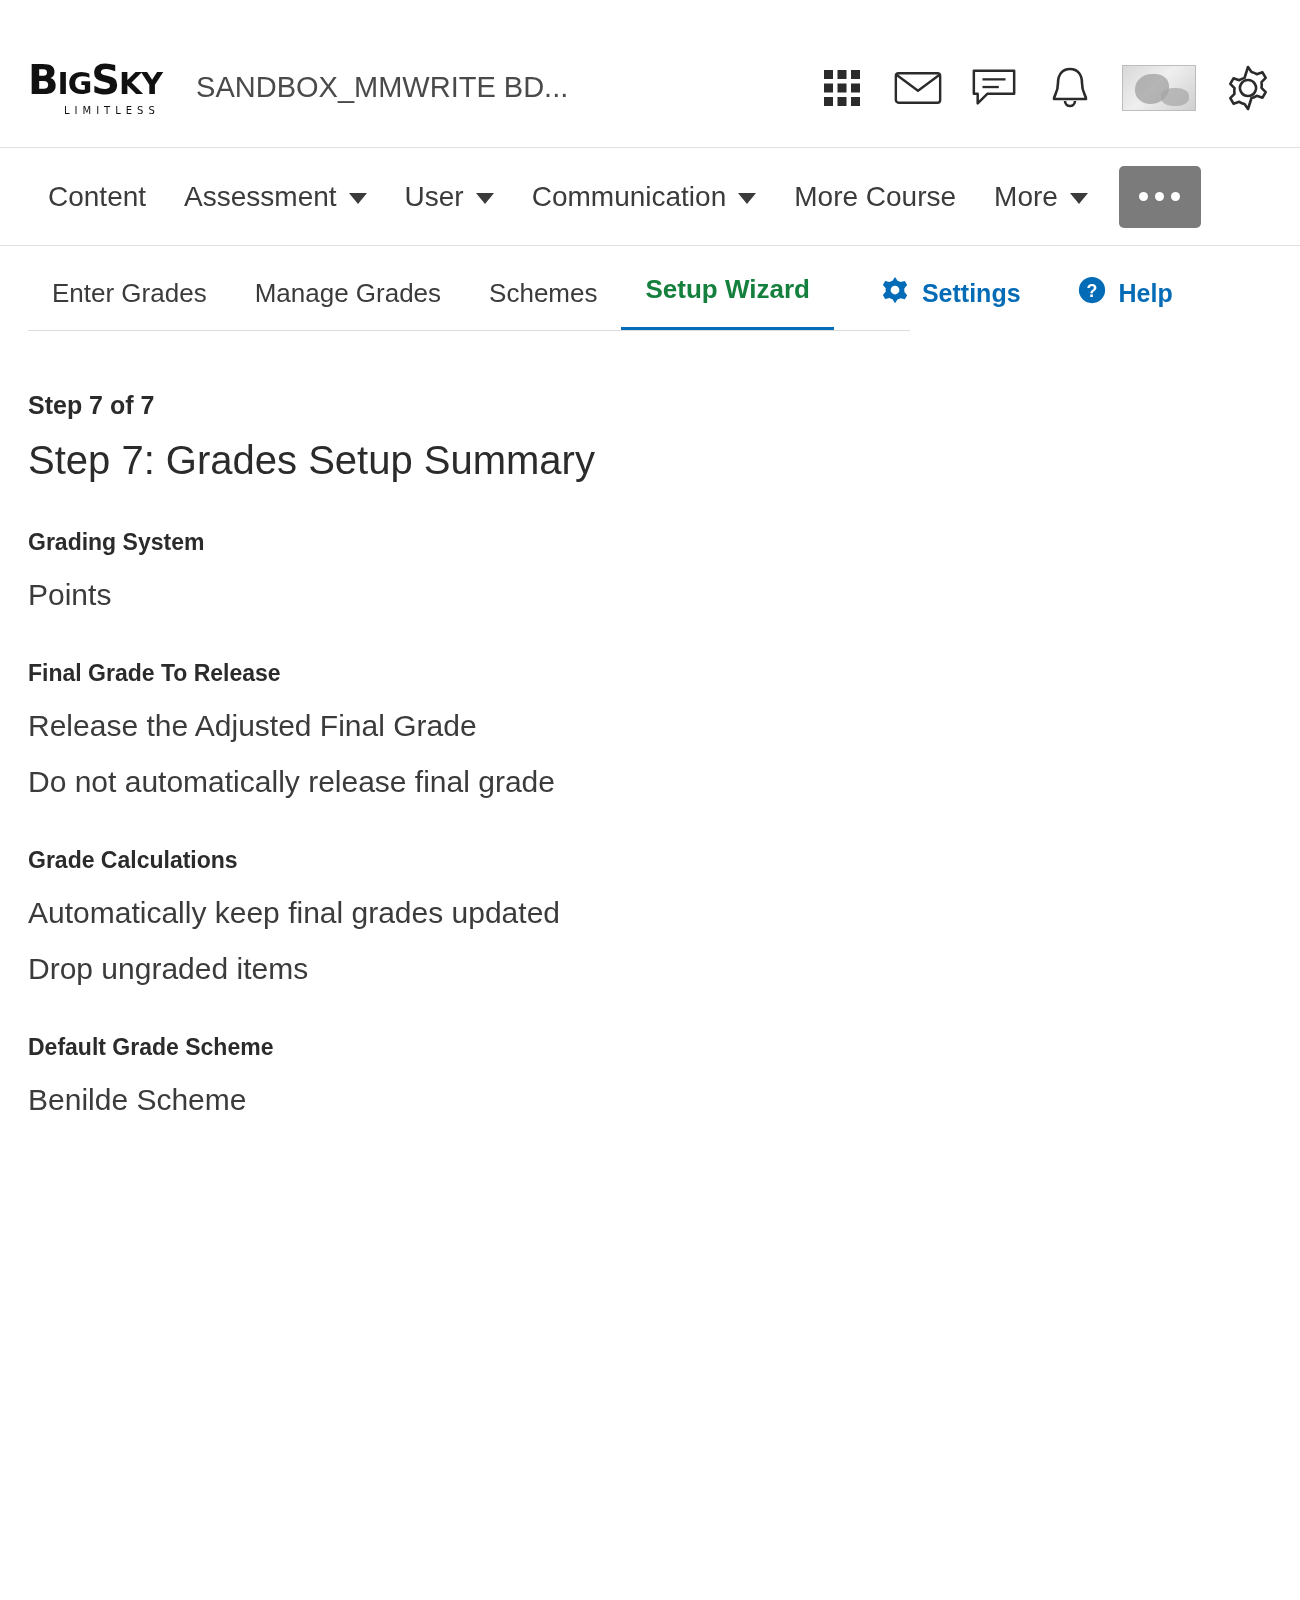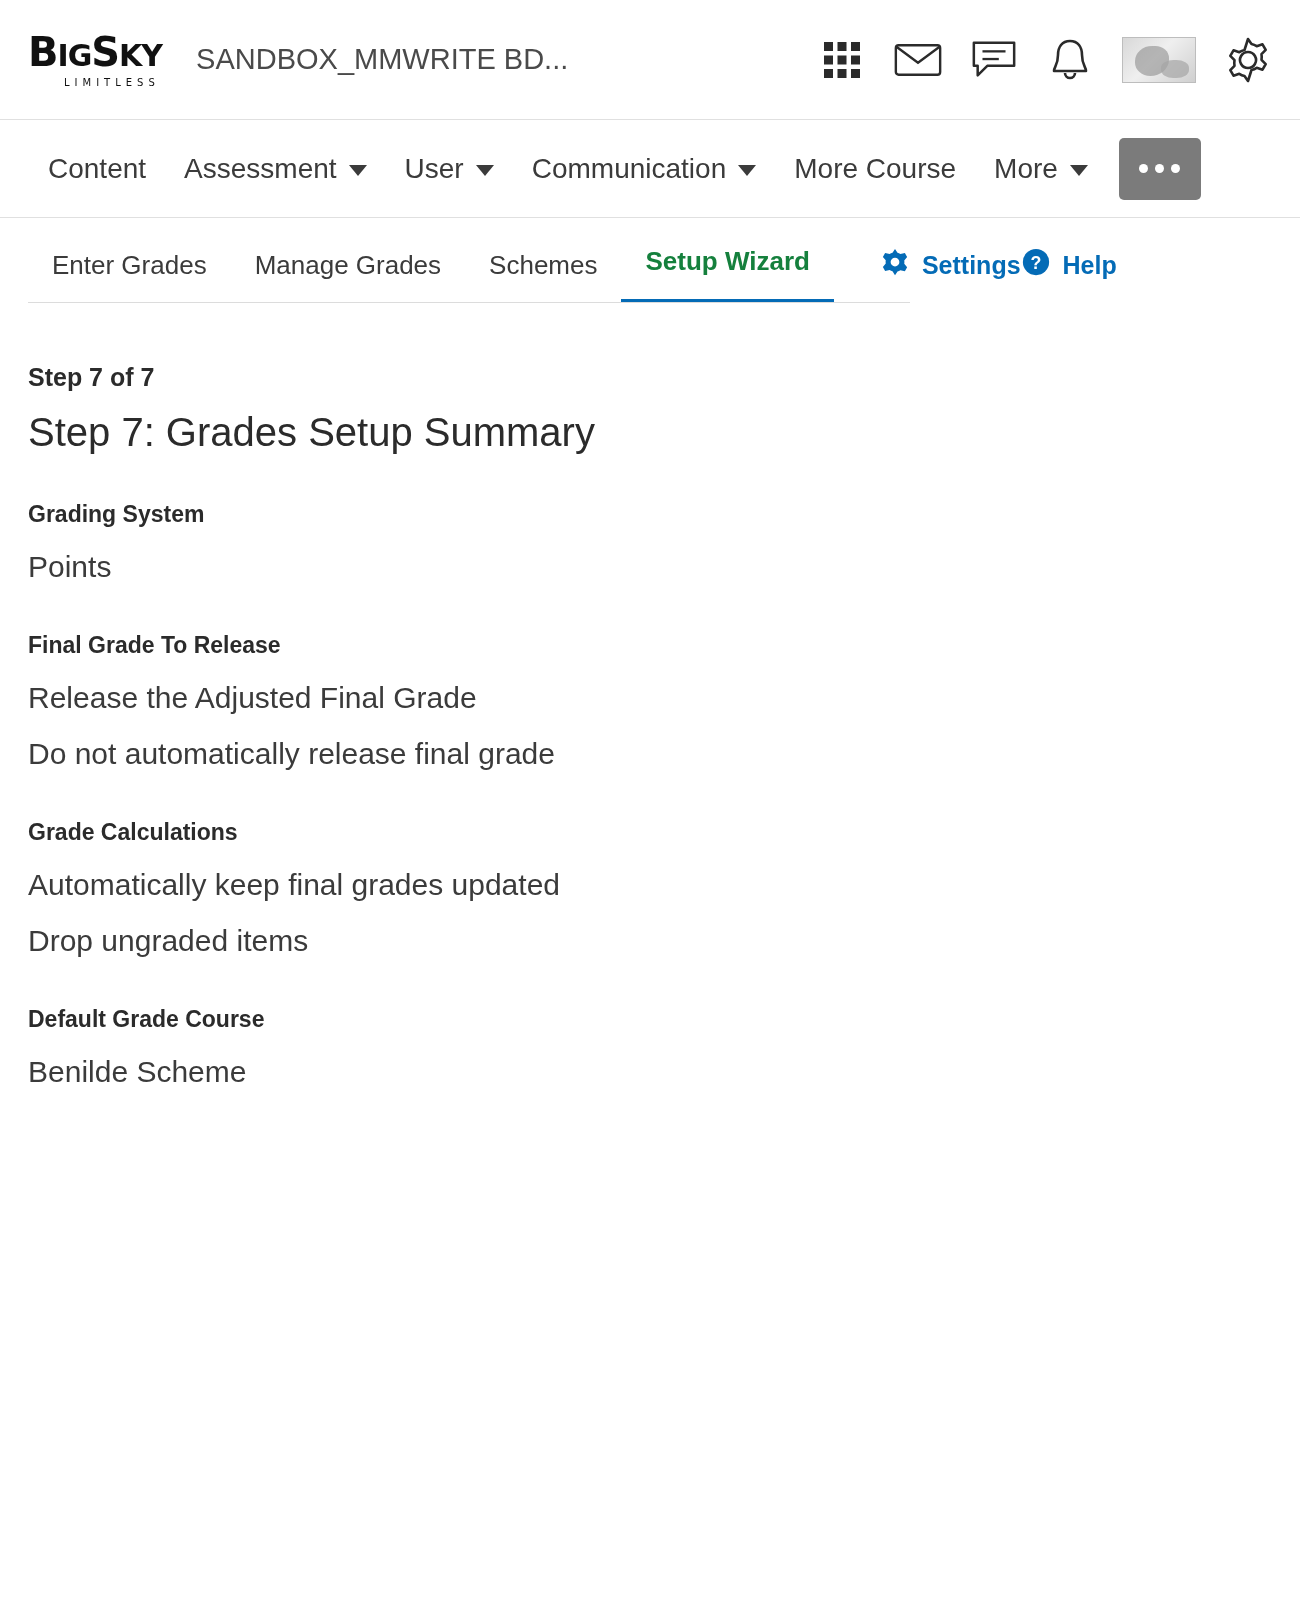--- a/index.html
+++ b/index.html
@@ -15,20 +15,21 @@
   }
 
   
   .topbar {
     height: 120px;
     border-bottom: 1px solid #e0e0e0;
     display: flex;
     align-items: center;
     padding: 0 28px;
     background: #fff;
+    margin-top: 28px;
   }
   .logo-block {
     display: flex;
     flex-direction: column;
     align-items: flex-start;
     line-height: 1;
     margin-right: 34px;
   }
   .logo-main {
     font-family: "DejaVu Sans", sans-serif;
@@ -166,20 +167,21 @@
     left: 28px;
     right: 390px;
     bottom: 0;
     height: 1px;
     background: #dcdcdc;
   }
   .subtab-actions {
     margin-left: 46px;
     display: flex;
     align-items: center;
+    gap: 56px;
     padding-bottom: 20px;
   }
   .action-link {
     display: flex;
     align-items: center;
     gap: 12px;
     color: #046bb6;
     font-size: 25px;
     font-weight: bold;
     cursor: pointer;
@@ -345,17 +347,17 @@
     <div class="section-value">Do not automatically release final grade</div>
   </div>
 
   <div class="section">
     <div class="section-heading">Grade Calculations</div>
     <div class="section-value">Automatically keep final grades updated</div>
     <div class="section-value">Drop ungraded items</div>
   </div>
 
   <div class="section">
-    <div class="section-heading">Default Grade Course</div>
+    <div class="section-heading">Default Grade Scheme</div>
     <div class="section-value">Benilde Scheme</div>
   </div>
 
 </div>
 
 </body></html>

